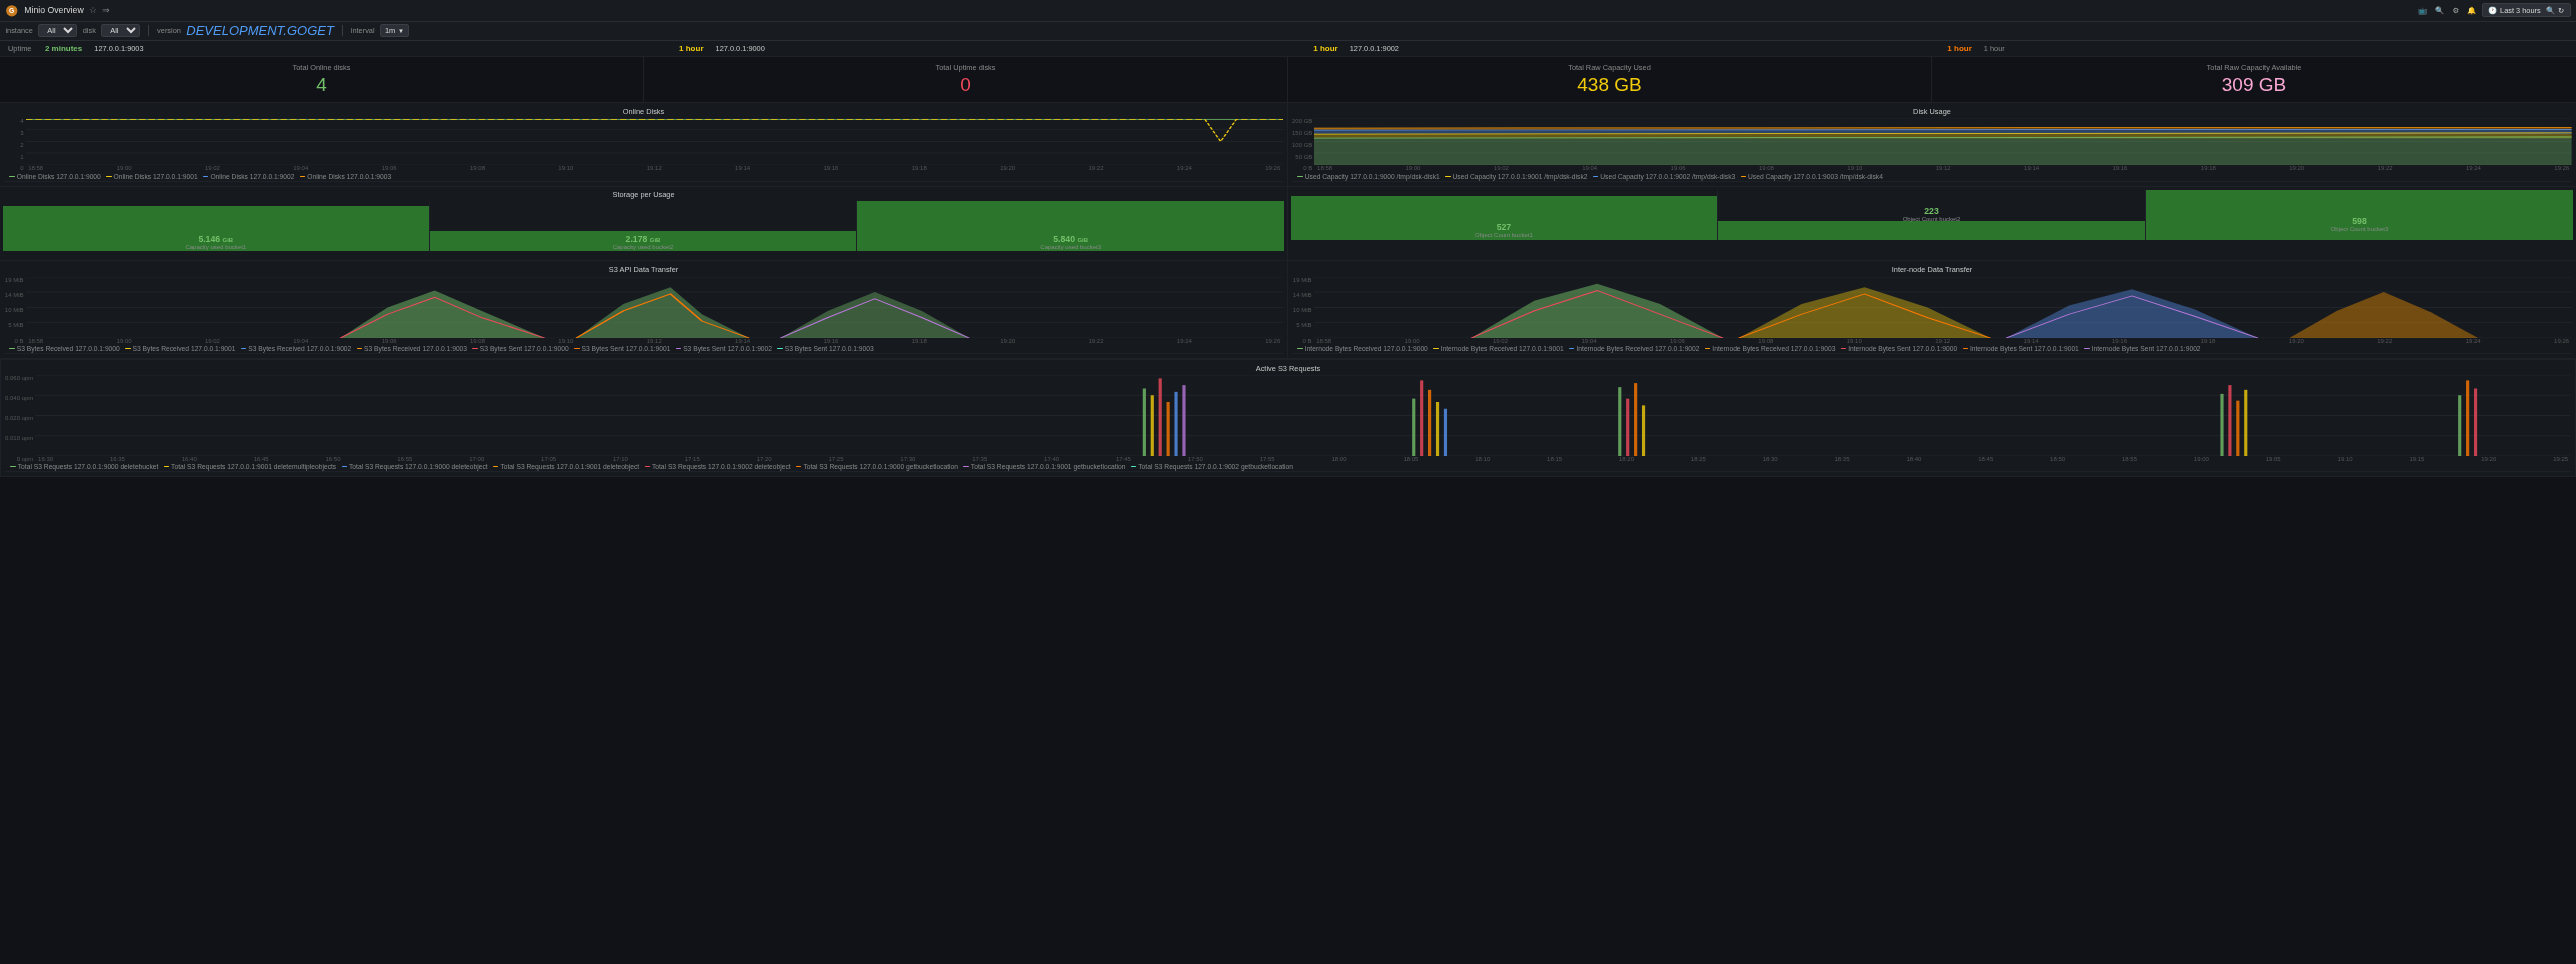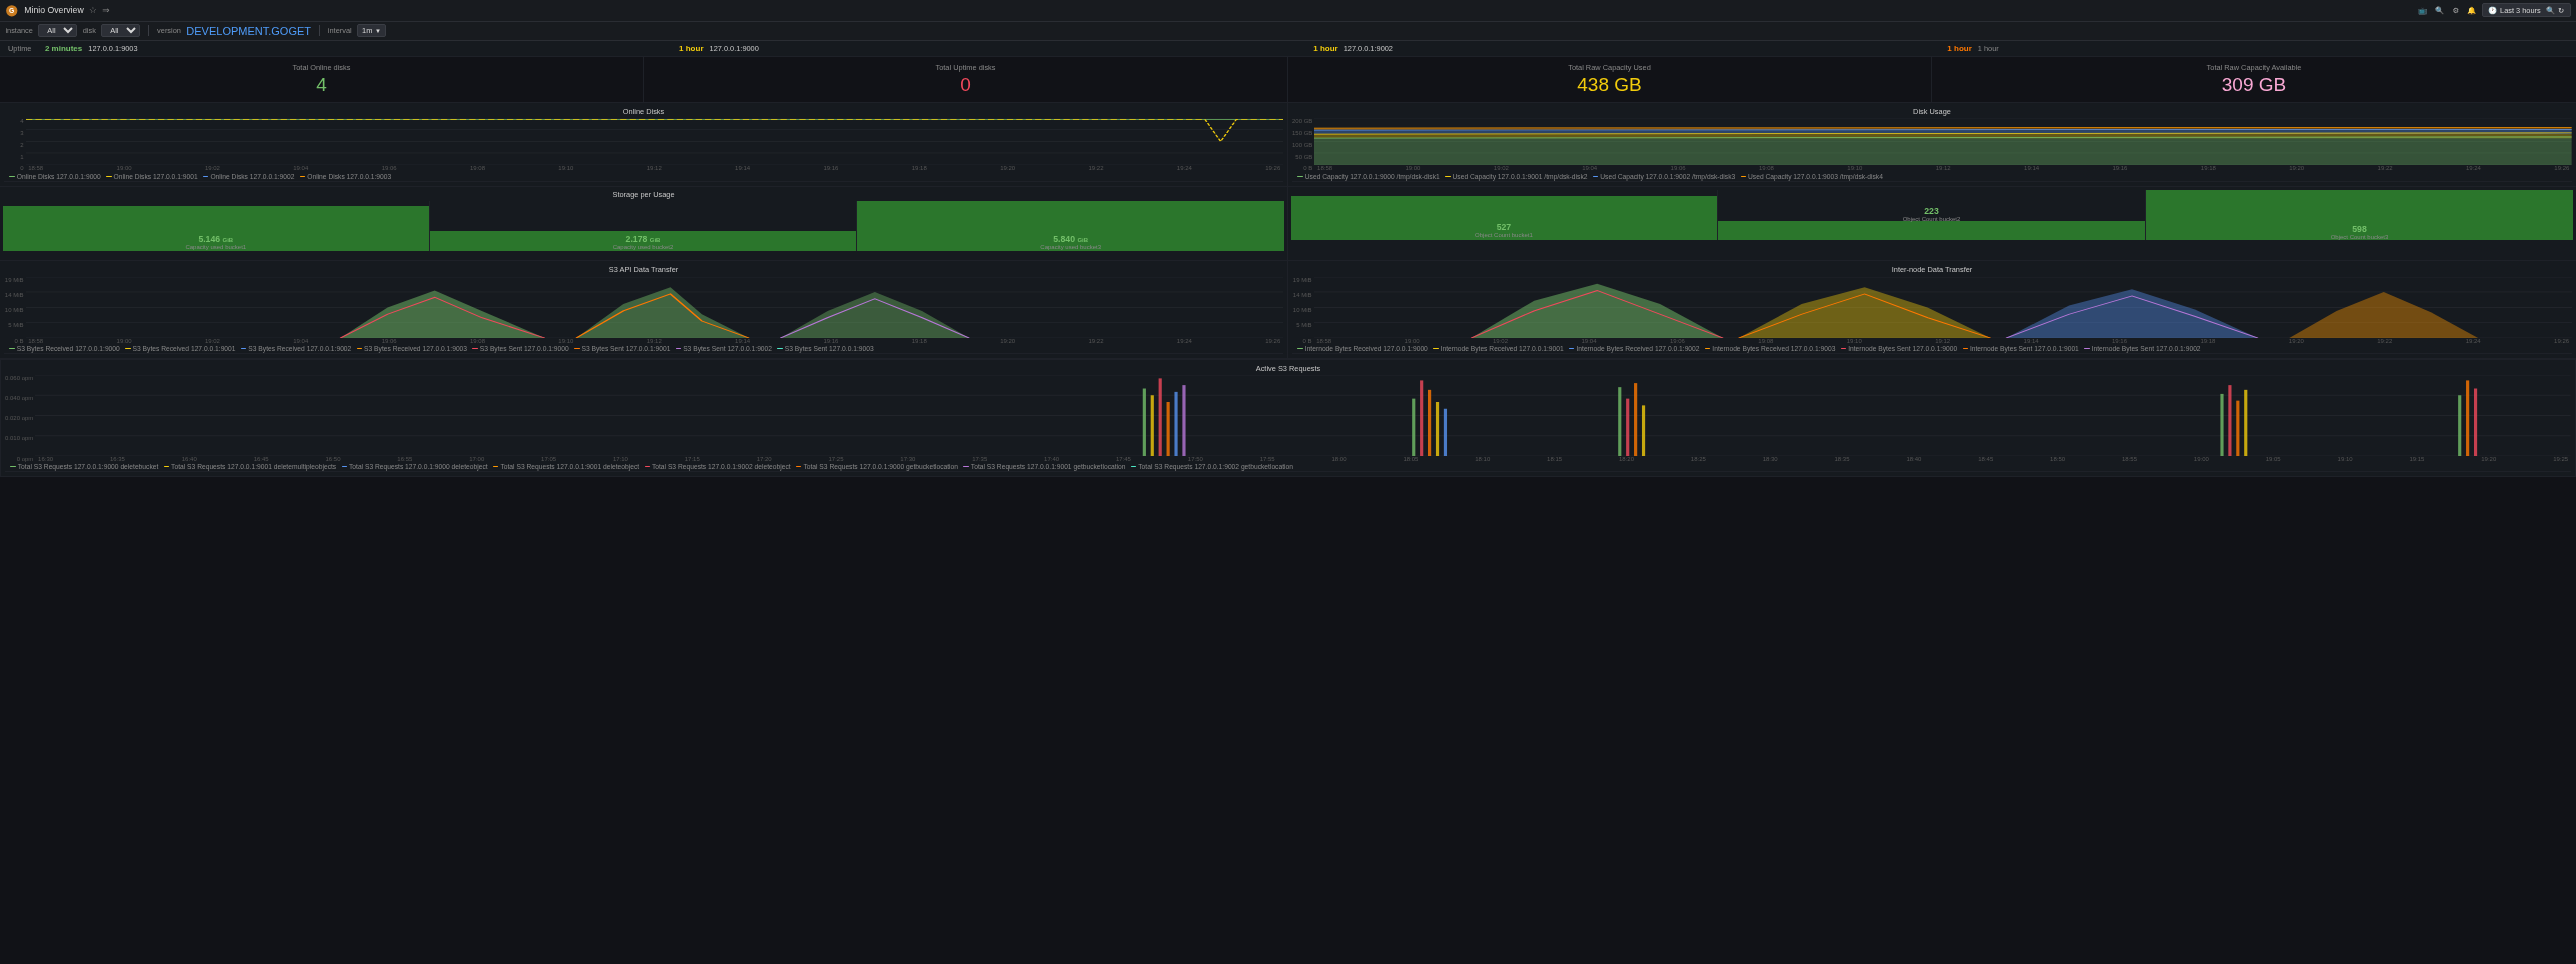--- a/index.html
+++ b/index.html
@@ -82,21 +82,22 @@
       height: 10.8px;
       background: #3a3d44;
       margin: 0 2.7px;
     }
     .filter-version {
       color: #888;
       font-size: 7.4px;
     }
     .filter-version-val {
       color: #4f9cf9;
-      font-size: 11px;
+      font-size: 13px;
+      font-style: italic;
     }
     .filter-interval {
       display: flex;
       align-items: center;
       background: #2c2f36;
       border: 0.7px solid #3a3d44;
       border-radius: 2px;
       padding: 0.7px 4px;
       font-size: 7.4px;
       color: #d8d8d8;
@@ -105,21 +106,21 @@
 
     
     .main {
       height: calc(100vh - 40px);
       overflow-y: auto;
       background: #111217;
     }
     .uptime-item {
       display: flex;
       align-items: flex-end;
-      gap: 6px;
+      gap: 12px;
       flex: 1;
     }
     .uptime-time-green {
       color: #73bf69;
       font-size: 8px;
       font-weight: 600;
     }
     .uptime-time-yellow {
       color: #f2cc0c;
       font-size: 8px;
@@ -534,21 +535,21 @@
         </div>
         <div style="border-right:0.7px solid #1e2128;position:relative;overflow:hidden;display:flex;flex-direction:column;align-items:center;justify-content:center">
           <div style="position:absolute;bottom:0;left:0;width:100%;height:37%;background:#37a834;opacity:0.65"></div>
           <div style="position:relative;z-index:1;text-align:center;padding-bottom:1.3px">
             <div style="color:#73bf69;font-size:8.7px;font-weight:600">223</div>
             <div style="font-size:6px;color:#888">Object Count bucket2</div>
           </div>
         </div>
         <div style="position:relative;overflow:hidden;display:flex;flex-direction:column;align-items:center;justify-content:flex-end">
           <div style="position:absolute;bottom:0;left:0;width:100%;height:100%;background:#37a834;opacity:0.65"></div>
-          <div style="position:relative;z-index:1;text-align:center;padding-bottom:0">
+          <div style="position:relative;z-index:1;text-align:center;padding-bottom:8px">
             <div style="color:#73bf69;font-size:8.7px;font-weight:600">598</div>
             <div style="font-size:6px;color:#888">Object Count bucket3</div>
           </div>
         </div>
       </div>
     </div>
   </div>
 
   <div class="two-col-charts">
 

